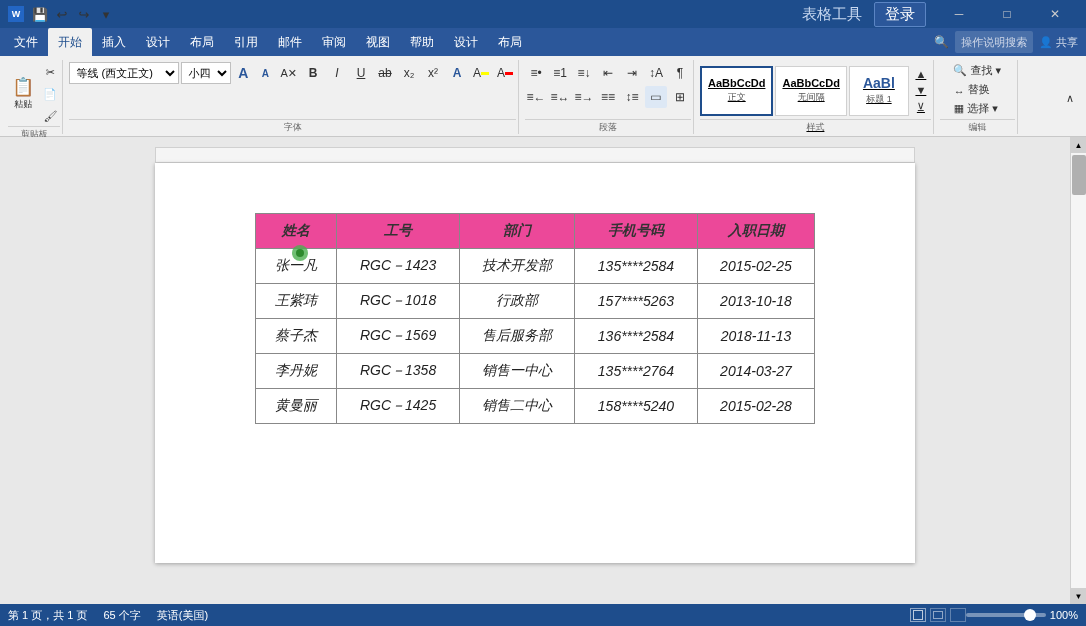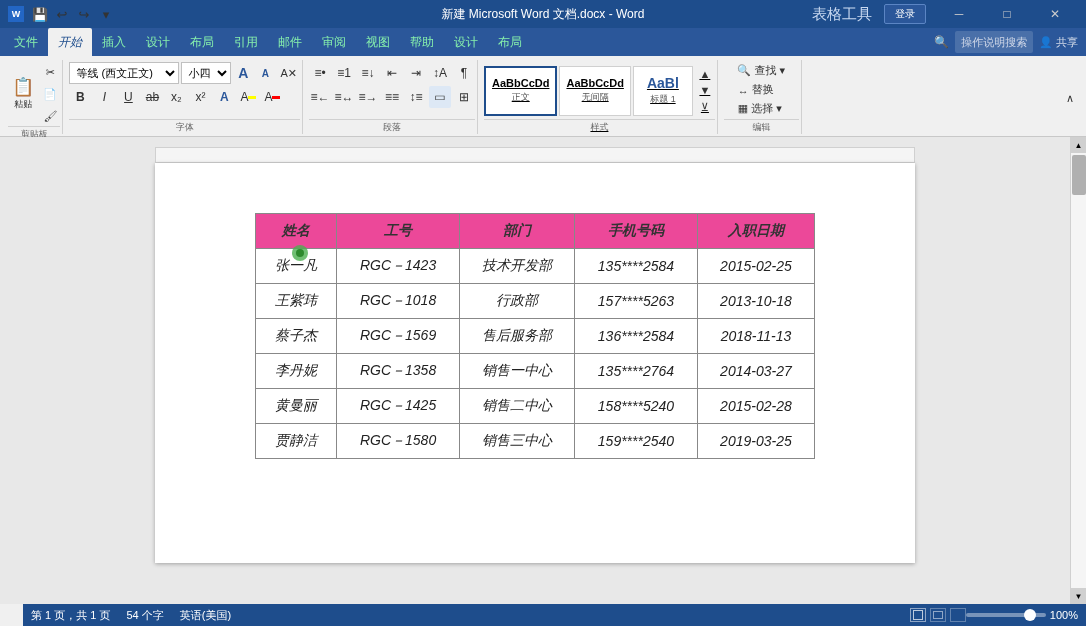--- a/index.html
+++ b/index.html
@@ -63,21 +63,21 @@
       color: #ccc;
       cursor: pointer;
     }
 
     
     .login-btn {
       background: #2b579a;
       border: 1px solid #5b85c4;
       color: white;
       padding: 2px 10px;
-      font-size: 10px;
+      font-size: 15px;
       cursor: pointer;
       border-radius: 2px;
       margin-right: 8px;
     }
 
     
     #toolbar {
       background: #f0f0f0;
       border-bottom: 1px solid #c8c8c8;
       padding: 4px 6px 2px 6px;
@@ -235,21 +235,20 @@
     #status-bar {
       height: 22px;
       background: #1e4d8c;
       display: flex;
       align-items: center;
       justify-content: space-between;
       padding: 0 8px;
       color: white;
       font-size: 11px;
       flex-shrink: 0;
-      margin-left: 23px;
     }
     #status-bar-left {
       display: flex;
       align-items: center;
       gap: 16px;
     }
     #status-bar-right {
       display: flex;
       gap: 0;
     }
@@ -408,47 +407,45 @@
     #menu-bar {
       background: #2b579a;
       display: flex;
       align-items: center;
       height: 28px;
       padding-left: 4px;
     }
     .menu-item {
       padding: 4px 10px;
       font-size: 12px;
-      color: #86efac;
+      color: #ffffff;
       cursor: pointer;
       height: 28px;
       display: flex;
       align-items: center;
     }
     .menu-item.active {
       background: #f0f0f0;
       color: #1e4d8c;
       border-radius: 2px 2px 0 0;
-      font-style: italic;
     }
   </style>
 </head>
 <body>
 
 <div id="title-bar">
   <div id="title-bar-left">
     <div class="title-icon">W</div>
     <div id="qat">
       <div class="qat-btn" title="保存">💾</div>
       <div class="qat-btn" title="撤销">↩</div>
       <div class="qat-btn" title="重做">↪</div>
       <div class="qat-btn">▾</div>
     </div>
   </div>
-  <div id="title-bar-center">新建 Microsoft Word 文档.docx  -  Word</div>
   <div id="title-bar-right">
     <span style="font-size:15px;color:#c8d8f0;margin-right:10px;">表格工具</span>
     <button class="login-btn">登录</button>
     <div class="win-btn">─</div>
     <div class="win-btn">□</div>
     <div class="win-btn close">✕</div>
   </div>
 </div>
 
 <div id="menu-bar">
@@ -489,21 +486,21 @@
         <div style="display:flex;flex-direction:column;gap:2px;">
           <div class="tb-small" title="剪切">✂</div>
           <div class="tb-small" title="复制">📄</div>
           <div class="tb-small" title="格式刷">🖌</div>
         </div>
       </div>
       <div class="section-label-bottom">剪贴板</div>
     </div>
 
     <div class="section-wrap" style="min-width:200px;">
-      <div class="section-content" style="flex-direction:column;align-items:flex-start;gap:2px;width:100%;">
+      <div class="section-content" style="flex-direction:row;align-items:flex-start;gap:2px;width:100%;">
         <div class="font-format-row">
           <select class="font-select">
             <option>等线 (西文正文)</option>
           </select>
           <select class="font-size-select">
             <option>小四</option>
           </select>
           <div class="tb-small" style="font-size:14px;font-weight:bold;color:#2b579a;">A</div>
           <div class="tb-small" style="font-size:10px;font-weight:bold;color:#2b579a;">A</div>
           <div class="tb-small" title="清除格式">A✕</div>
@@ -655,27 +652,20 @@
               <td>135****2764</td>
               <td>2014-03-27</td>
             </tr>
             <tr>
               <td>黄曼丽</td>
               <td>RGC－1425</td>
               <td>销售二中心</td>
               <td>158****5240</td>
               <td>2015-02-28</td>
             </tr>
-            <tr>
-              <td>贾静洁</td>
-              <td>RGC－1580</td>
-              <td>销售三中心</td>
-              <td>159****2540</td>
-              <td>2019-03-25</td>
-            </tr>
           </tbody>
       </table>
 
       <div class="cursor-overlay" style="top:80px;left:135px;width:20px;height:20px;">
         <svg width="20" height="20" viewBox="0 0 20 20">
           <circle cx="10" cy="10" r="8" fill="#4CAF50" opacity="0.8"></circle>
           <circle cx="10" cy="10" r="4" fill="#2d8a2d"></circle>
         </svg>
       </div>
     </div>
@@ -686,21 +676,21 @@
     <div class="scroll-track">
       <div class="scroll-thumb"></div>
     </div>
     <div class="scroll-btn">▼</div>
   </div>
 </div>
 
 <div id="status-bar">
   <div id="status-bar-left">
     <span>第 1 页，共 1 页</span>
-    <span>54 个字</span>
+    <span>65 个字</span>
     <span>英语(美国)</span>
   </div>
   <div id="status-bar-right">
 
     <div style="display:flex;gap:4px;align-items:center;">
       <div style="width:16px;height:14px;border:1px solid rgba(255,255,255,0.5);cursor:pointer;display:flex;align-items:center;justify-content:center;" title="页面视图">
         <div style="width:10px;height:10px;border:1px solid rgba(255,255,255,0.7);"></div>
       </div>
       <div style="width:16px;height:14px;border:1px solid rgba(255,255,255,0.3);cursor:pointer;display:flex;align-items:center;justify-content:center;" title="Web版式">
         <div style="width:10px;height:8px;border:1px solid rgba(255,255,255,0.5);"></div>

